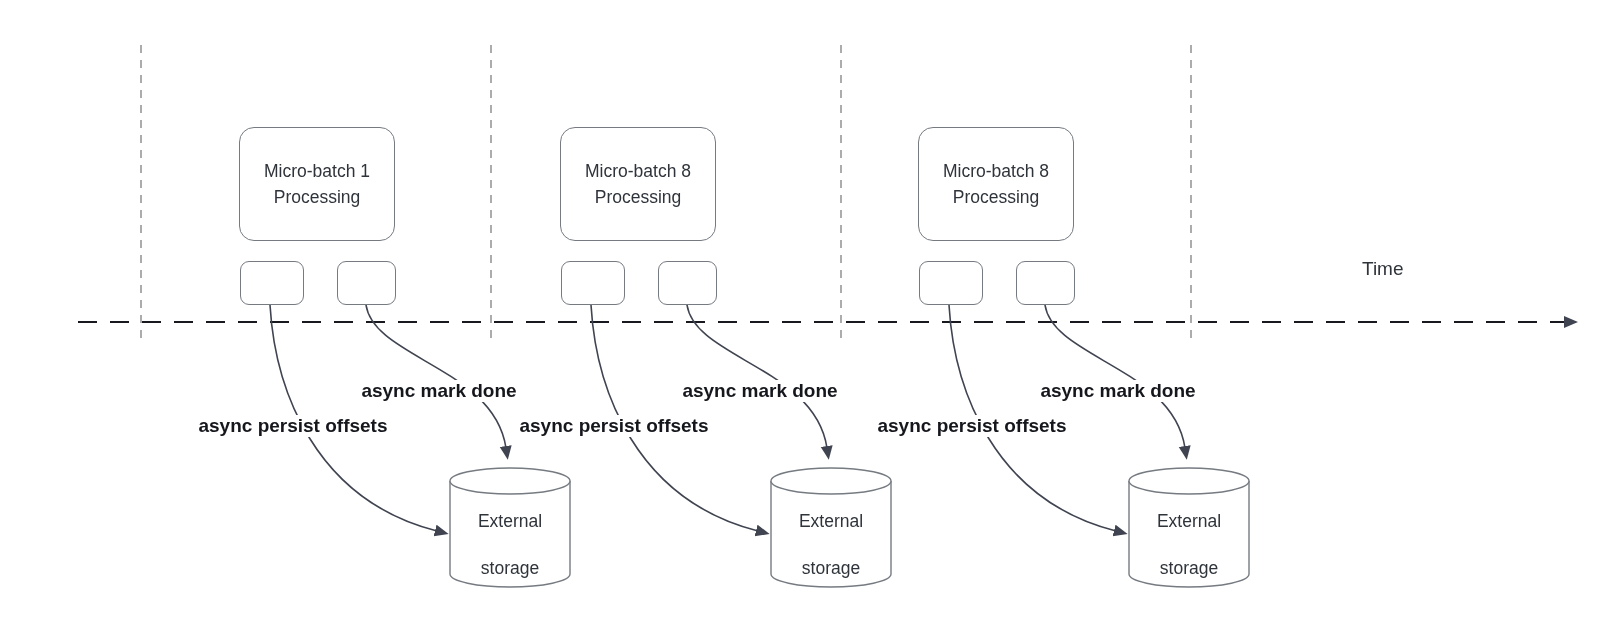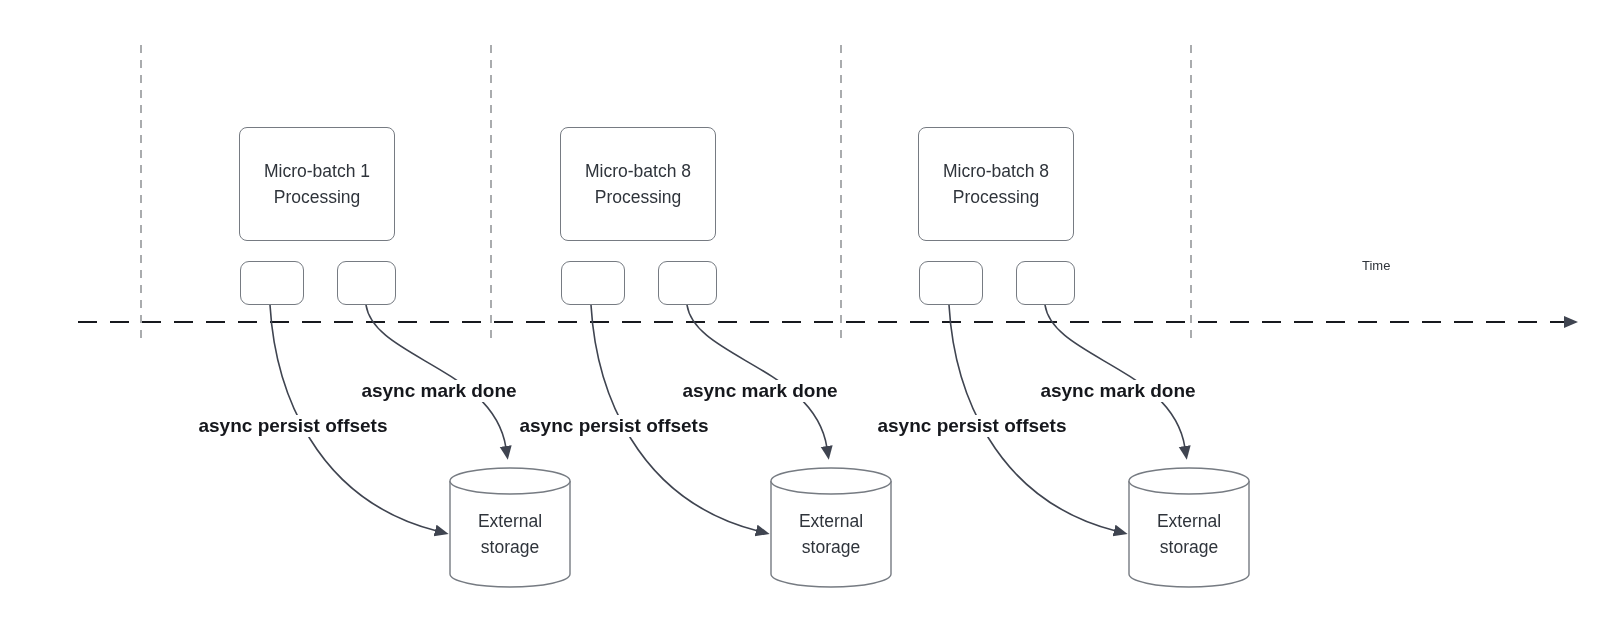--- a/index.html
+++ b/index.html
@@ -22,21 +22,21 @@
   svg.layer{position:absolute;left:0;top:0;}
   .gridline{stroke:var(--gridline);stroke-width:2;stroke-dasharray:8 7;fill:none;}
   .timeline-line{stroke:var(--timeline);stroke-width:2;stroke-dasharray:19 13;fill:none;}
   .curve{fill:none;stroke:var(--arrow);stroke-width:1.6px;}
   .shape{fill:var(--shape-fill);stroke:var(--shape-stroke);stroke-width:1.4px;}
   .arrowhead{fill:var(--arrow);}
   .group{position:absolute;top:0;width:0;height:642px;}
   .g1{left:239px;} .g2{left:560px;} .g3{left:918px;}
   .mb-box{
     position:absolute;left:0;top:127px;width:156px;height:114px;
-    background:var(--shape-fill);border:1px solid var(--shape-stroke);border-radius:8px;
+    background:var(--shape-fill);border:1px solid var(--shape-stroke);border-radius:15px;
     display:flex;flex-direction:column;align-items:center;justify-content:center;
     font-size:17.5px;line-height:26px;color:var(--shape-text);text-align:center;
     box-sizing:border-box;
   }
   .task-box{
     position:absolute;top:261px;height:44px;
     background:var(--shape-fill);border:1px solid var(--shape-stroke);border-radius:9px;
     box-sizing:border-box;
   }
   .task-a{left:1px;width:64px;}
@@ -44,25 +44,25 @@
   .arrow-label{
     position:absolute;transform:translateX(-50%);
     font-size:19px;font-weight:bold;color:var(--arrow-label);
     white-space:nowrap;background:var(--background);padding:0 4px;
   }
   .persist-label{left:54px;top:415px;}
   .markdone-label{left:200px;top:380px;}
   .storage-label{
     position:absolute;left:211px;top:508px;width:120px;
     display:flex;flex-direction:column;align-items:center;
-    font-size:17.5px;line-height:26px;color:var(--shape-text);text-align:center;
+    font-size:17.5px;line-height:26px;color:var(--shape-text);text-align:center;gap:21px;
   }
   .time-label{
     position:absolute;left:1362px;top:258px;
-    font-size:13px;color:var(--shape-text);white-space:nowrap;
+    font-size:19px;color:var(--shape-text);white-space:nowrap;
   }
 </style>
 </head>
 <body>
 
 <div class="canvas">
 
   <svg class="layer" width="1600" height="642" viewBox="0 0 1600 642">
     <defs>
       <marker id="arrow" markerUnits="userSpaceOnUse" markerWidth="16" markerHeight="14" refX="2" refY="6" orient="auto">

